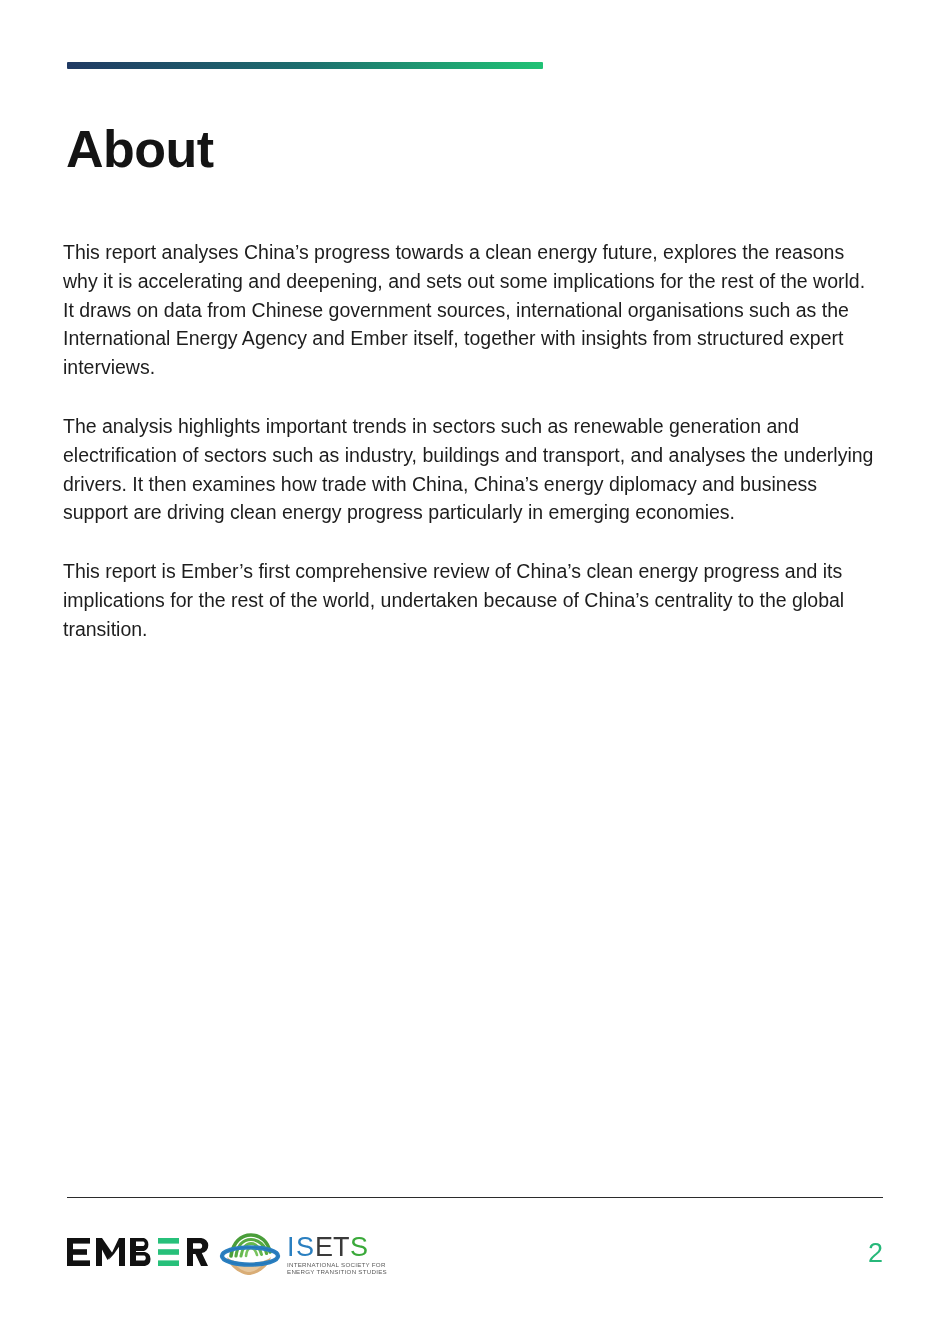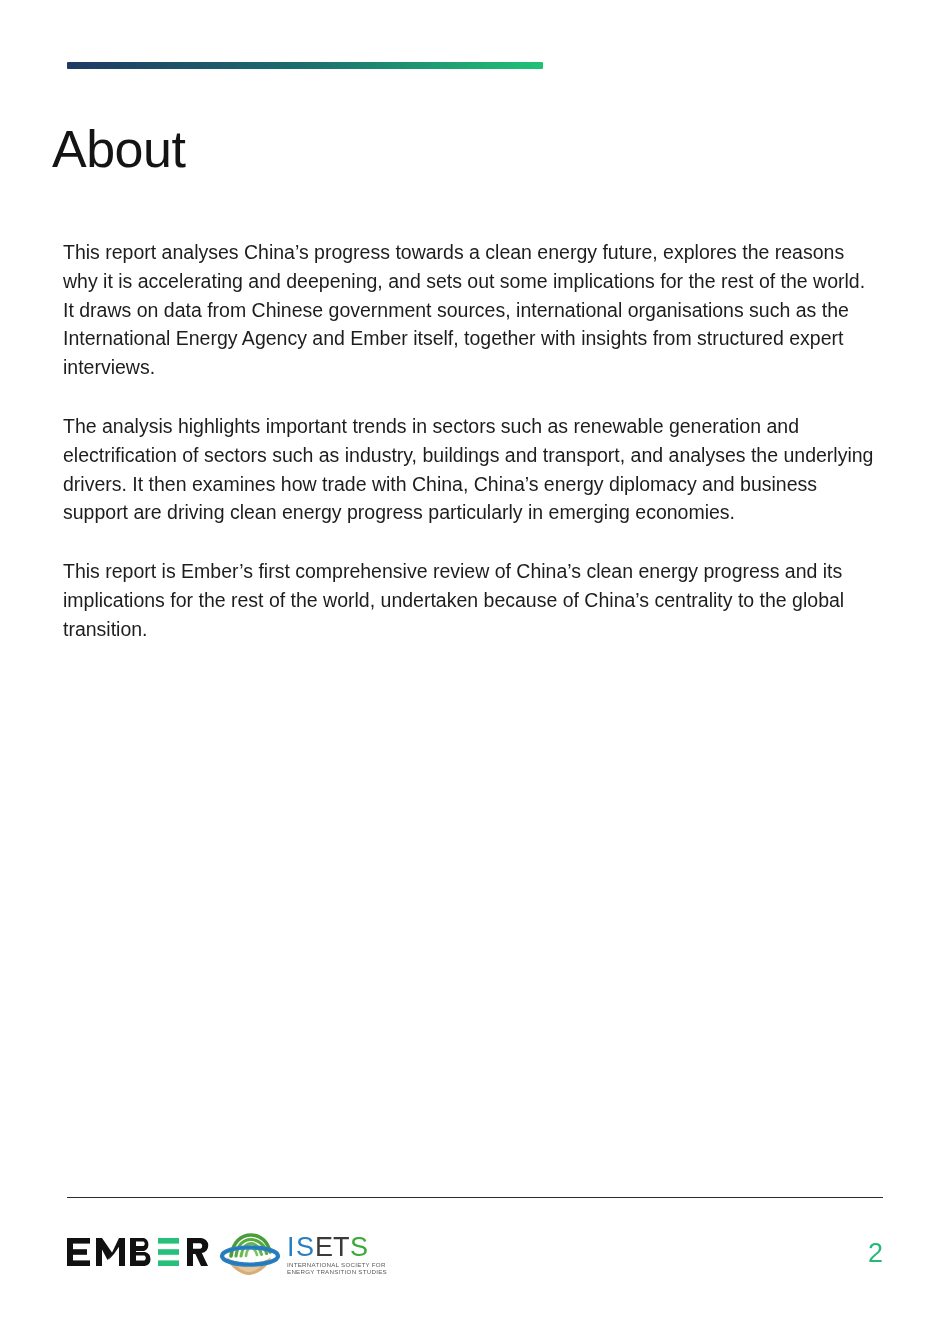--- a/index.html
+++ b/index.html
@@ -30,26 +30,26 @@
     left: 67px;
     top: 62px;
     width: 476px;
     height: 7px;
     border-radius: 1px;
   }
 
   
   .page-title {
     position: absolute;
-    left: 52px;
+    left: 66px;
     top: 118px;
     margin: 0;
     font-size: 52px;
     line-height: 62px;
-    font-weight: 400;
+    font-weight: 700;
     letter-spacing: -0.5px;
     color: #141414;
   }
 
   
   .body-copy {
     position: absolute;
     left: 63px;
     top: 238px;
     width: 816px;

